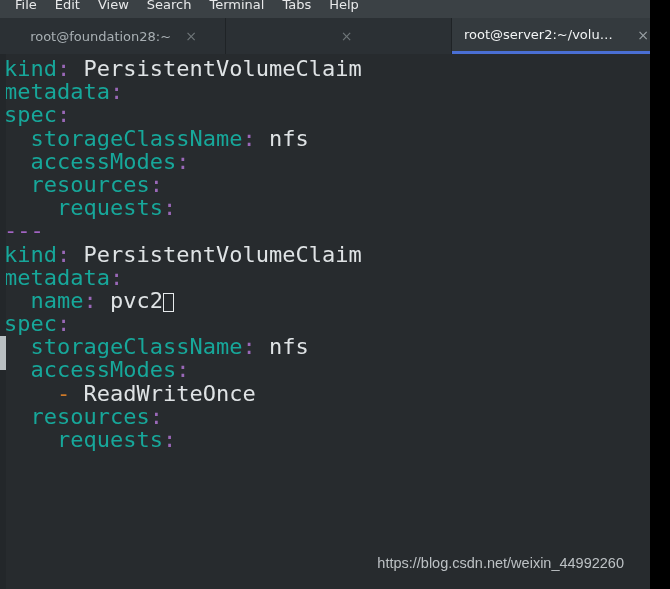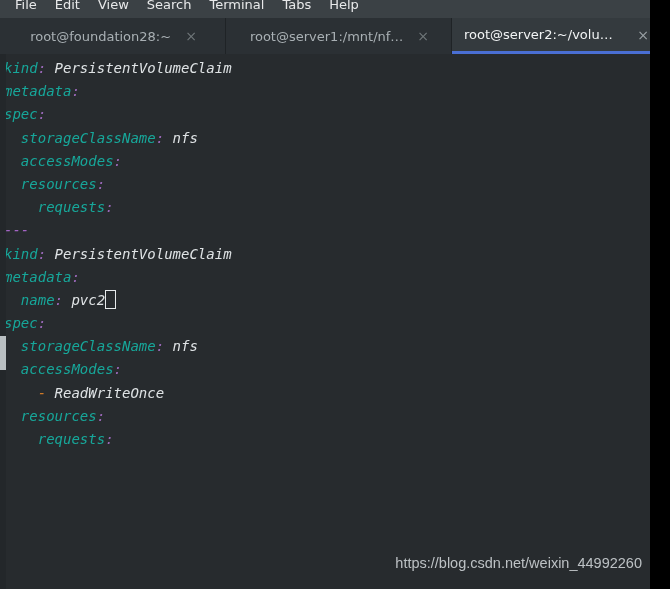--- a/index.html
+++ b/index.html
@@ -109,27 +109,26 @@
   }
   .screen {
     position: absolute;
     left: 0; top: 0;
     padding: 3px 0 0 4px;
     box-sizing: border-box;
     width: 670px;
   }
   .line {
     font-family: "DejaVu Sans Mono", monospace;
-    font-size: 14px;
+    font-size: 22px;
     line-height: 23.2px;
     height: 23.2px;
     white-space: pre;
     color: #d6dbdd;
     letter-spacing: 0px;
-    font-style: italic;
   }
   .k   { color: #17a79a; }          
   .c   { color: #9a68b8; }          
   .v   { color: #dfe3e5; }          
   .d   { color: #cf7a28; }          
   .sep { color: #a364c4; }          
   .hl  {                            
     background: #f6f84a;
     color: #0f7d6e;
   }
@@ -157,21 +156,21 @@
     top: 282px;
     width: 6px;
     height: 34px;
     background: #b9bfc2;
     cursor: pointer;
   }
 
   
   .watermark {
     position: absolute;
-    right: 8px;
+    right: 26px;
     bottom: 18px;
     color: #c9ced1;
     font-size: 14.5px;
     font-family: "Liberation Sans", sans-serif;
     white-space: nowrap;
     opacity: 0.92;
     margin-left: 38px;
   }
 </style>
 </head>
@@ -188,21 +187,20 @@
     <div class="menu-item">Tabs</div>
     <div class="menu-item">Help</div>
   </div>
 
   <div class="tabbar">
     <div class="tab inactive">
       <span class="tab-label">root@foundation28:~</span>
       <span class="tab-close">×</span>
     </div>
     <div class="tab inactive">
-      <span class="tab-label">root@server1:/mnt/nf…</span>
       <span class="tab-close">×</span>
     </div>
     <div class="tab active">
       <span class="tab-label">root@server2:~/volumes</span>
       <span class="tab-close">×</span>
     </div>
   </div>
 
   <div class="terminal">
     <div class="screen" id="screen">

